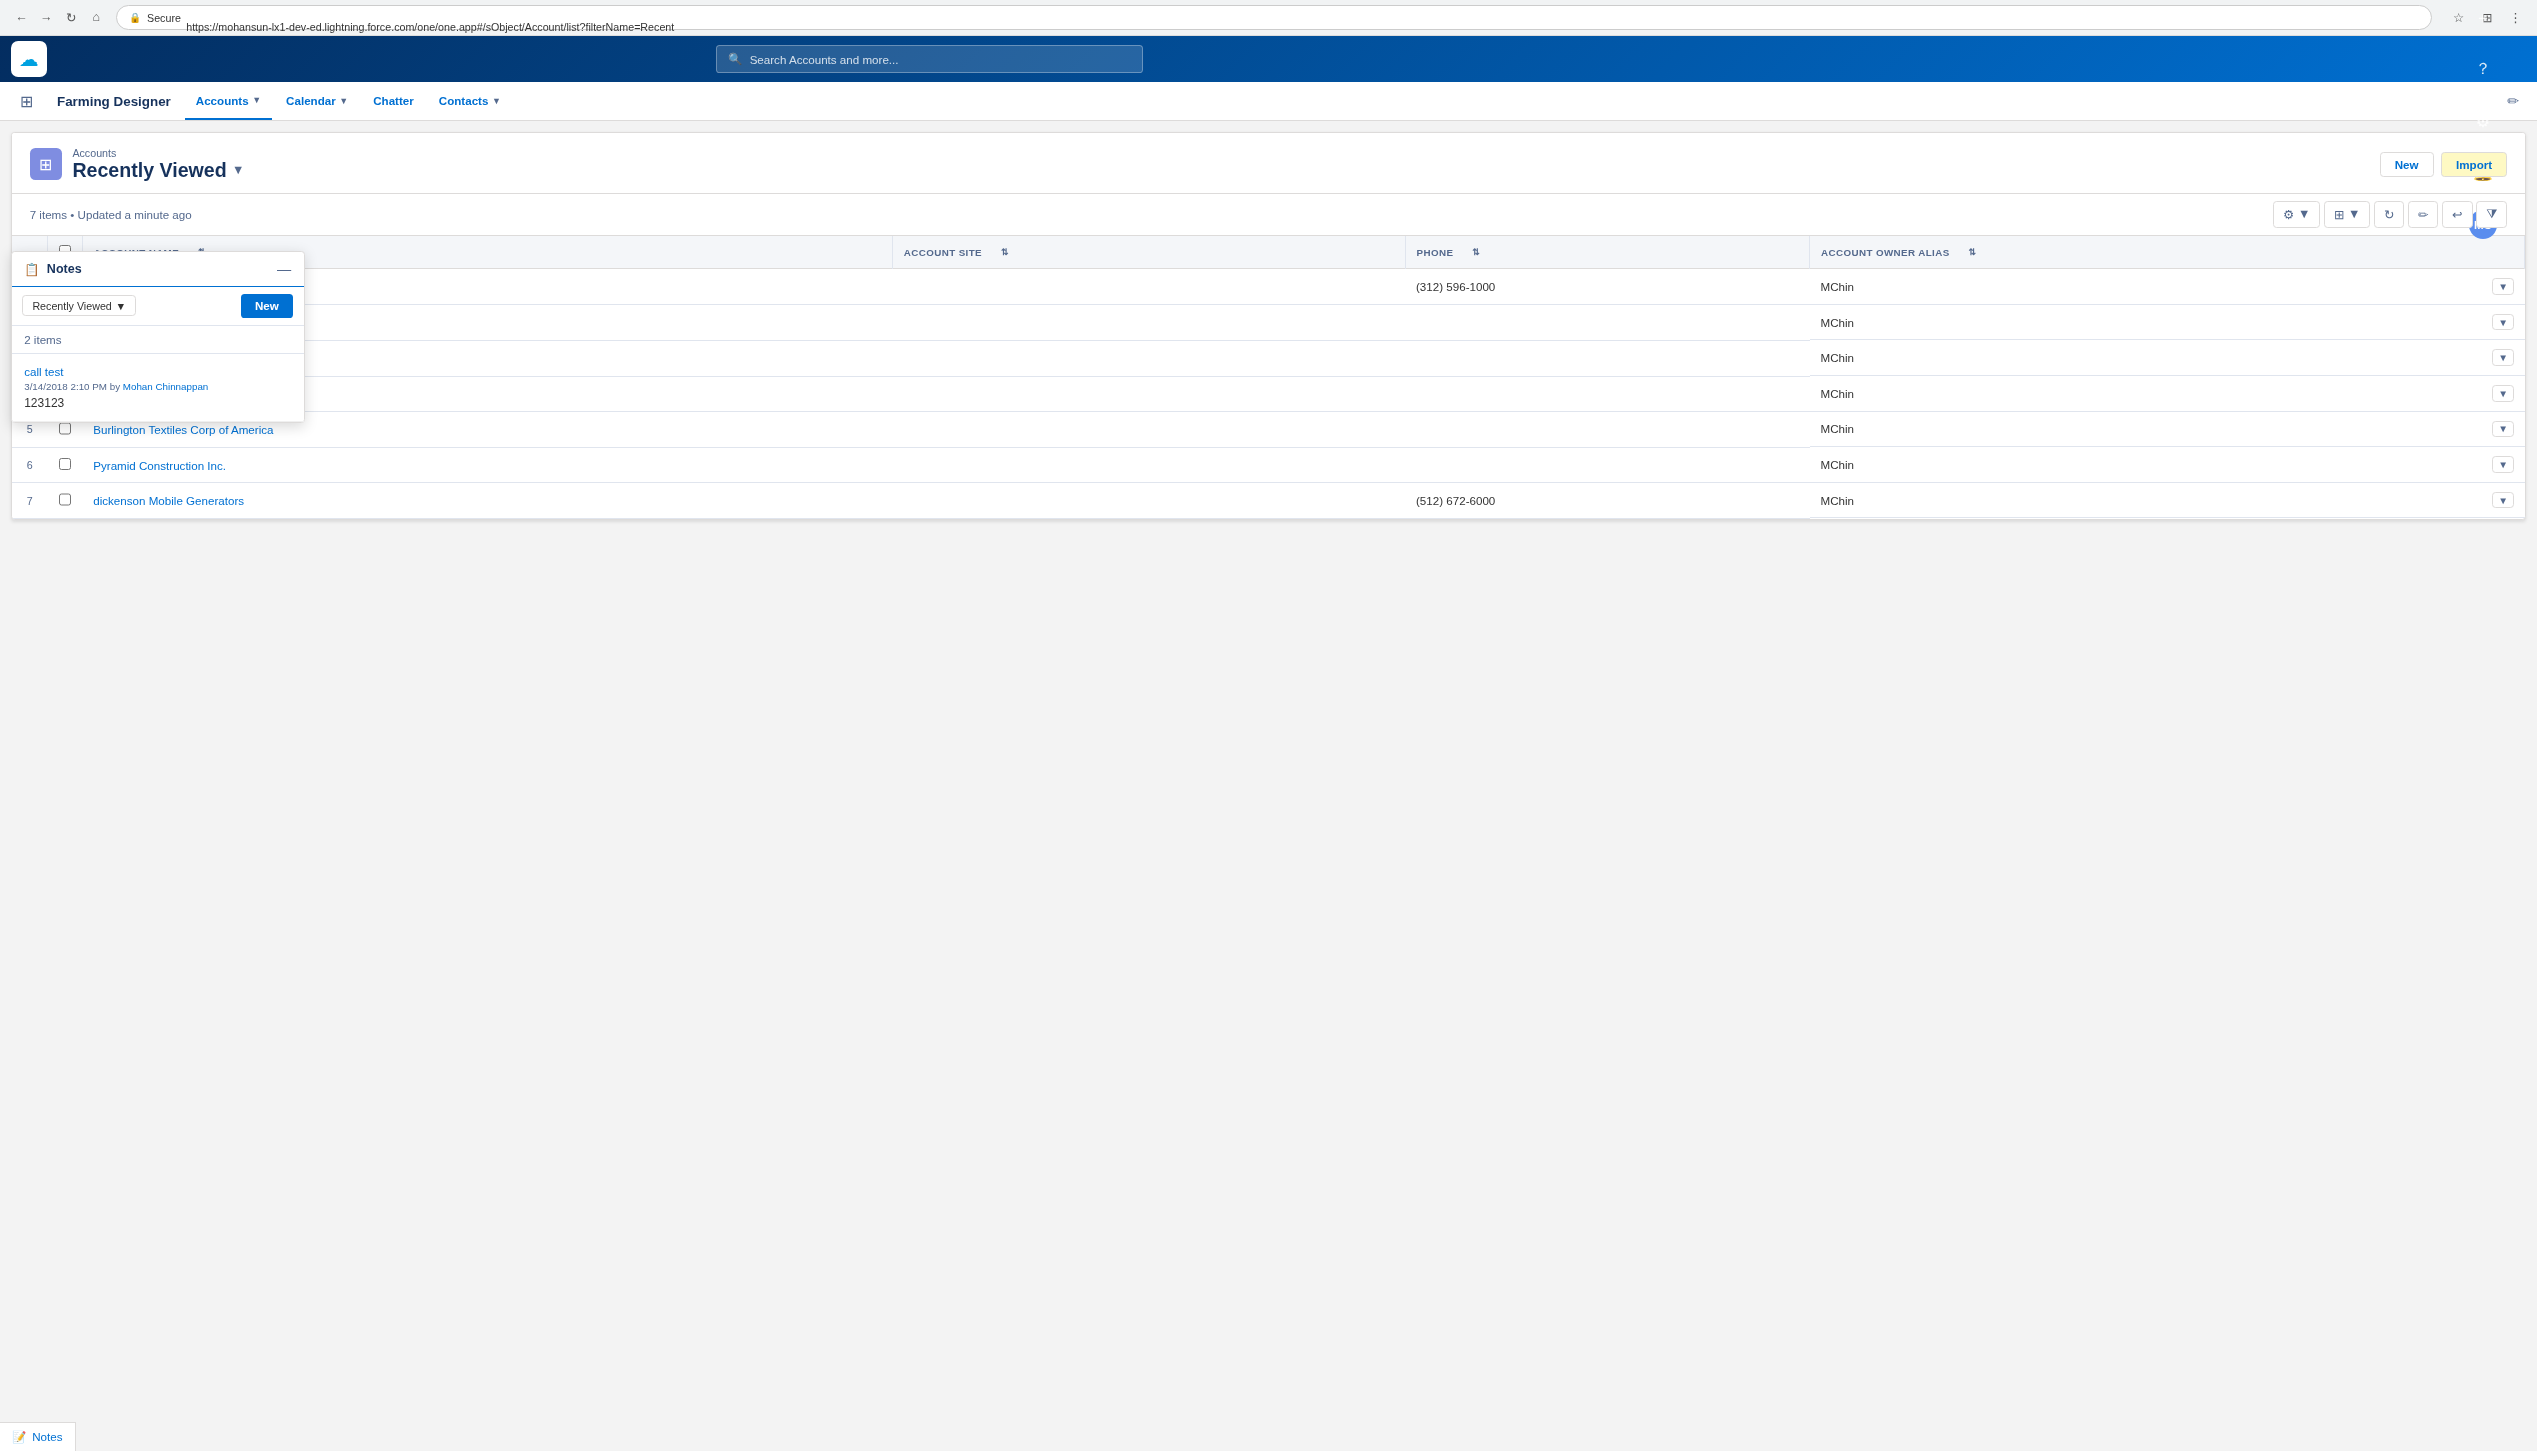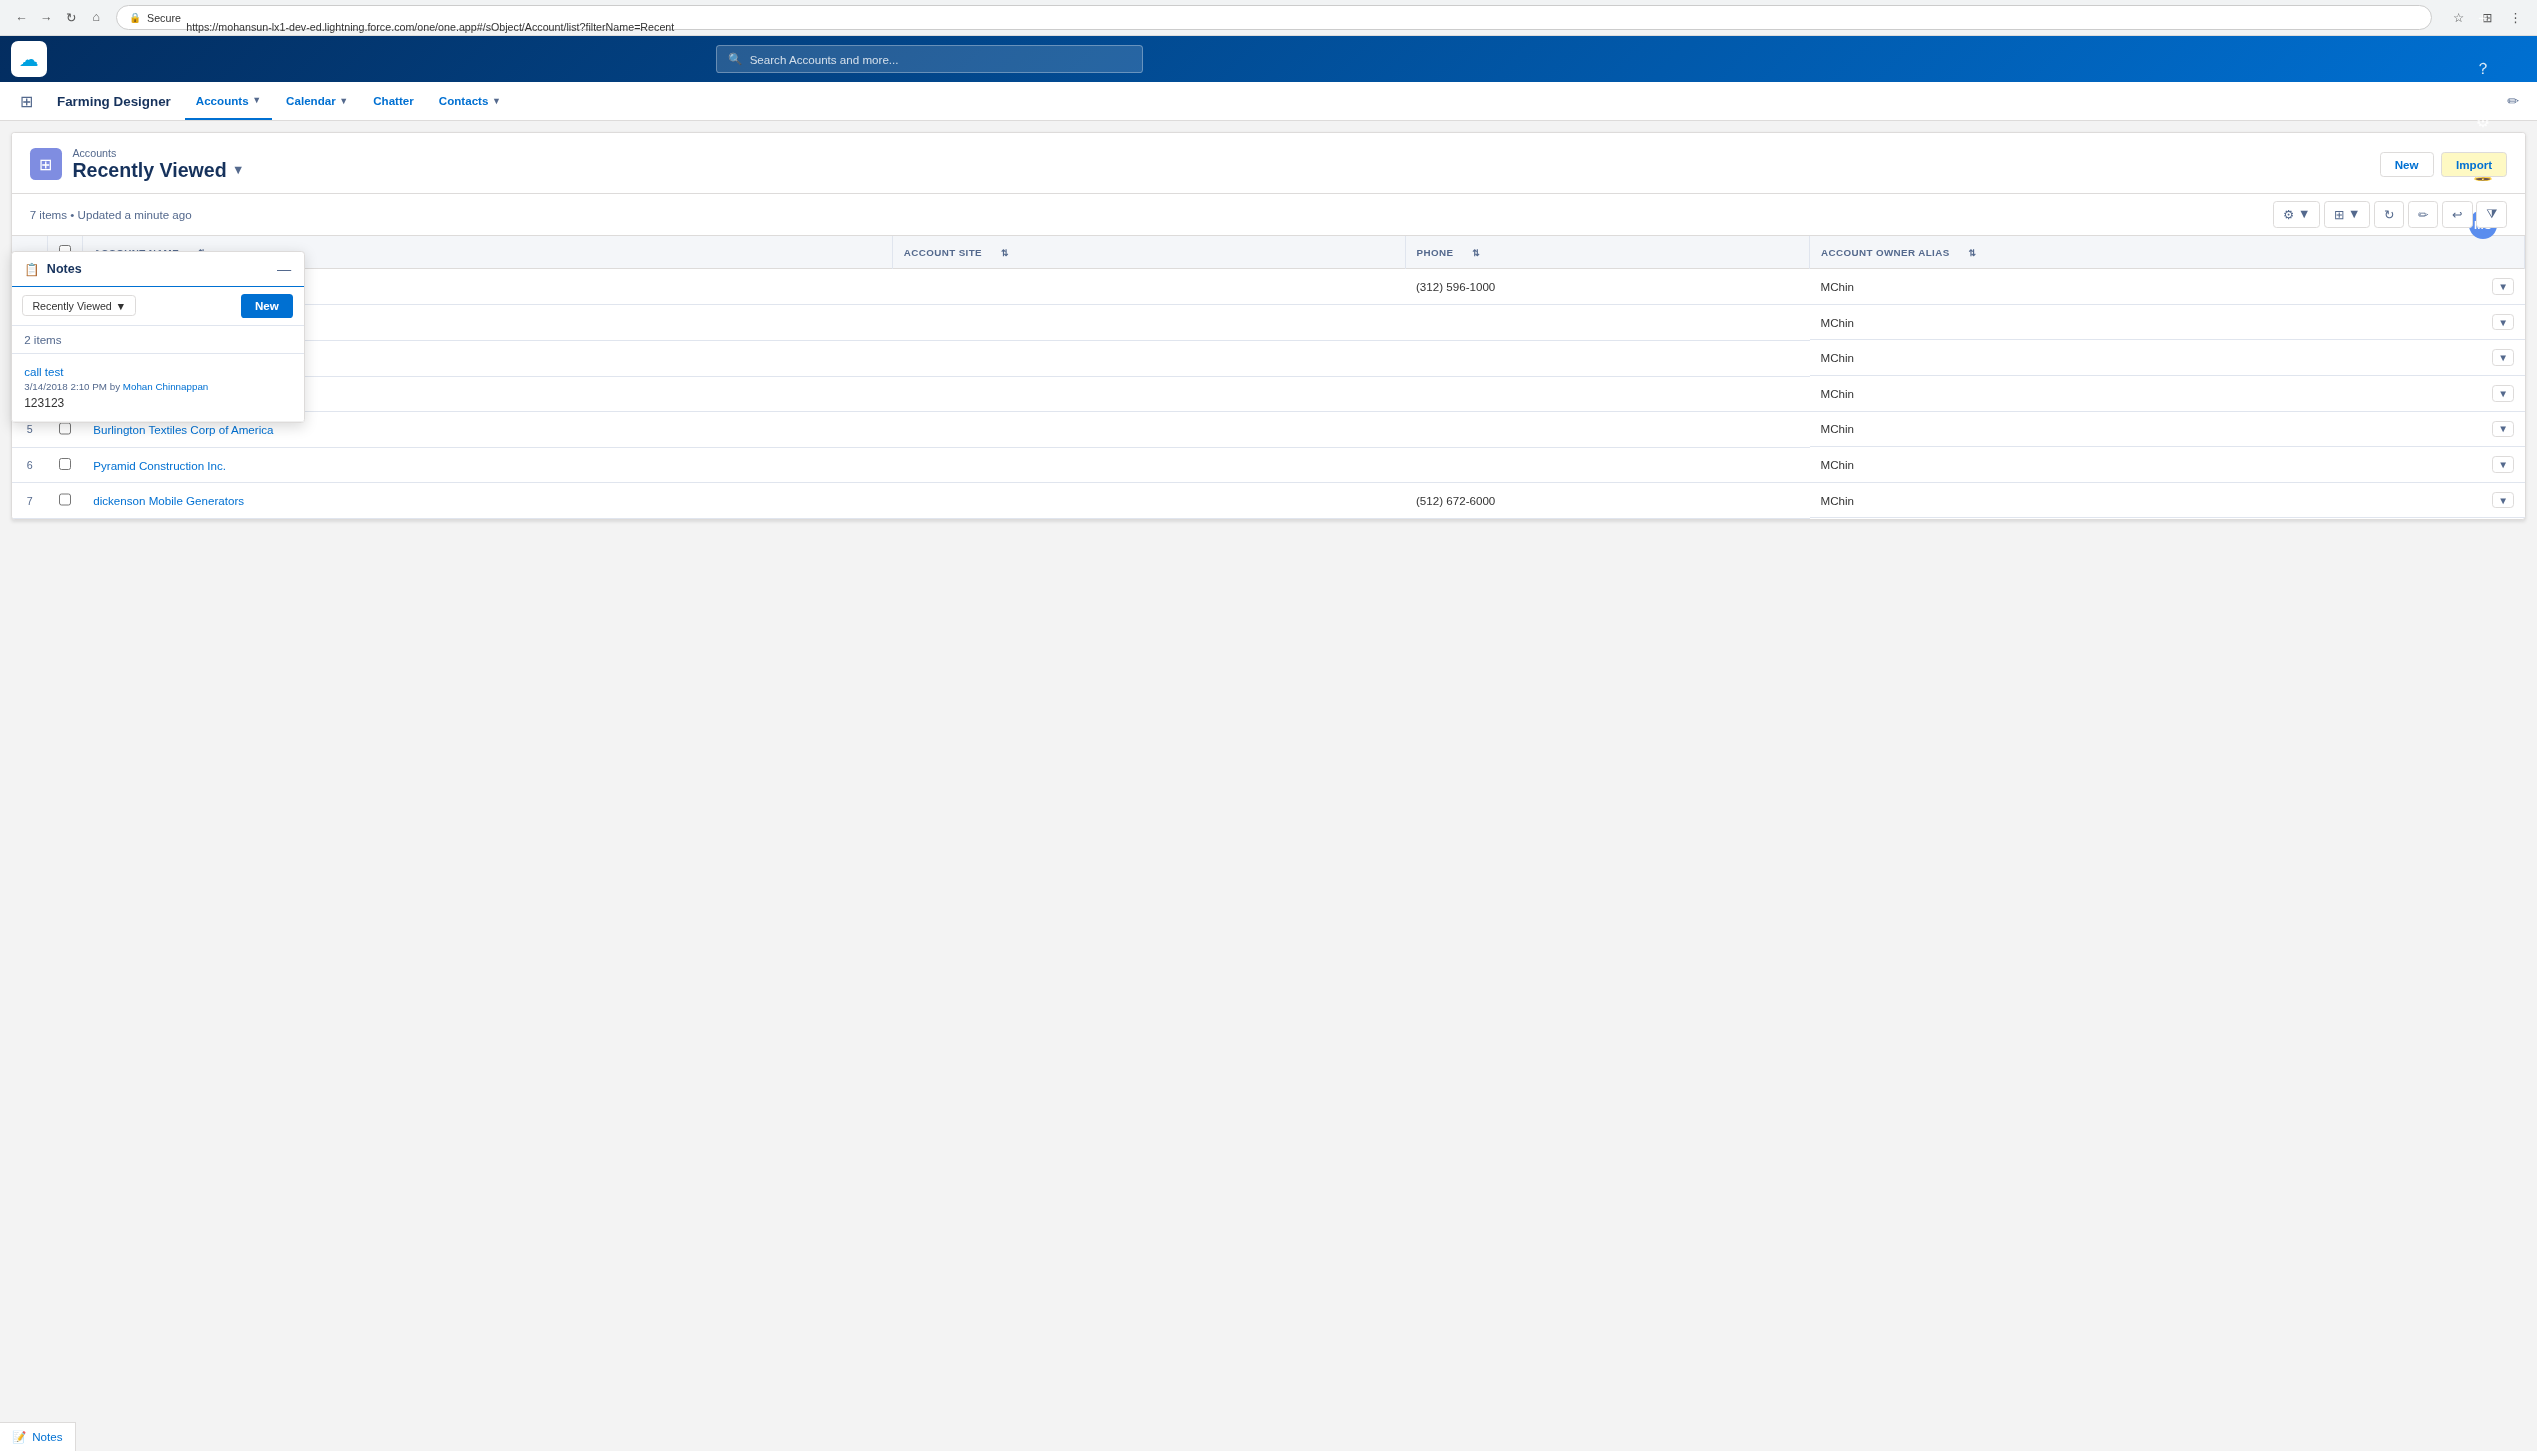--- a/index.html
+++ b/index.html
@@ -297,21 +297,21 @@
       font-size: 11.6px;
     }
     .row-action-btn {
       background: none; border: 0.9px solid #dddbda;
       border-radius: 3.6px;
       padding: 1.8px 5.3px;
       cursor: pointer;
       color: #54698d;
       font-size: 9.8px;
     }
-    .col-sort { display: flex; align-items: flex-end; gap: 19px; }
+    .col-sort { display: flex; align-items: flex-start; gap: 19px; }
 
     
     .notes-panel {
       position: absolute;
       top: 251px;
       left: 10.7px;
       width: 294px;
       background: #fff;
       border: 0.9px solid #dddbda;
       border-radius: 3.6px;

